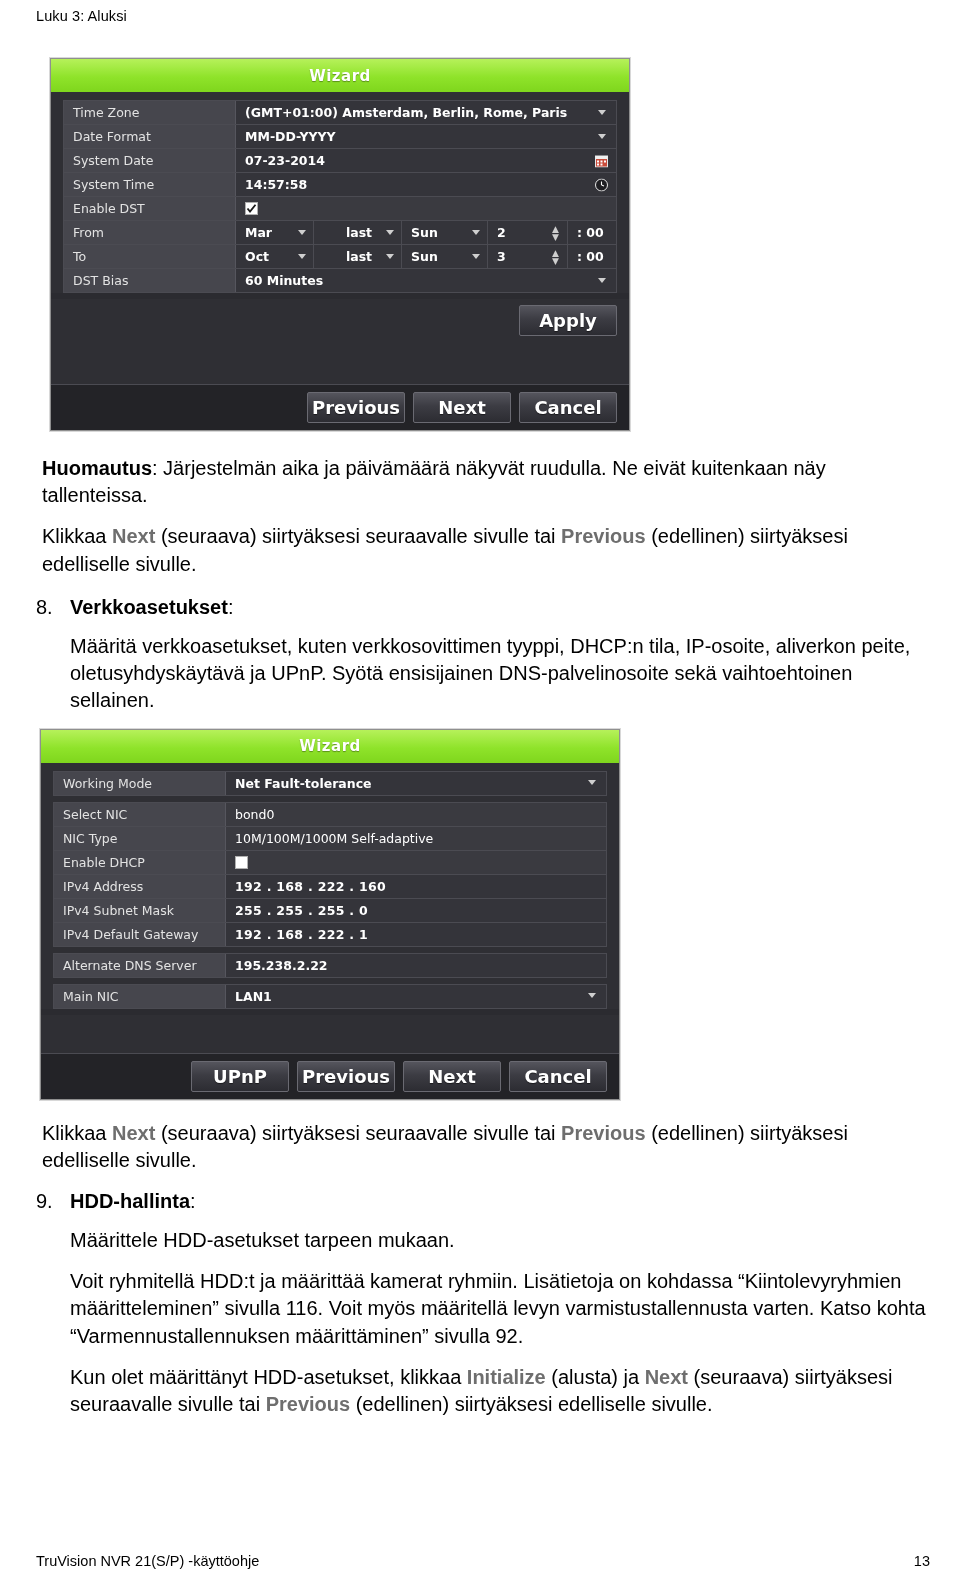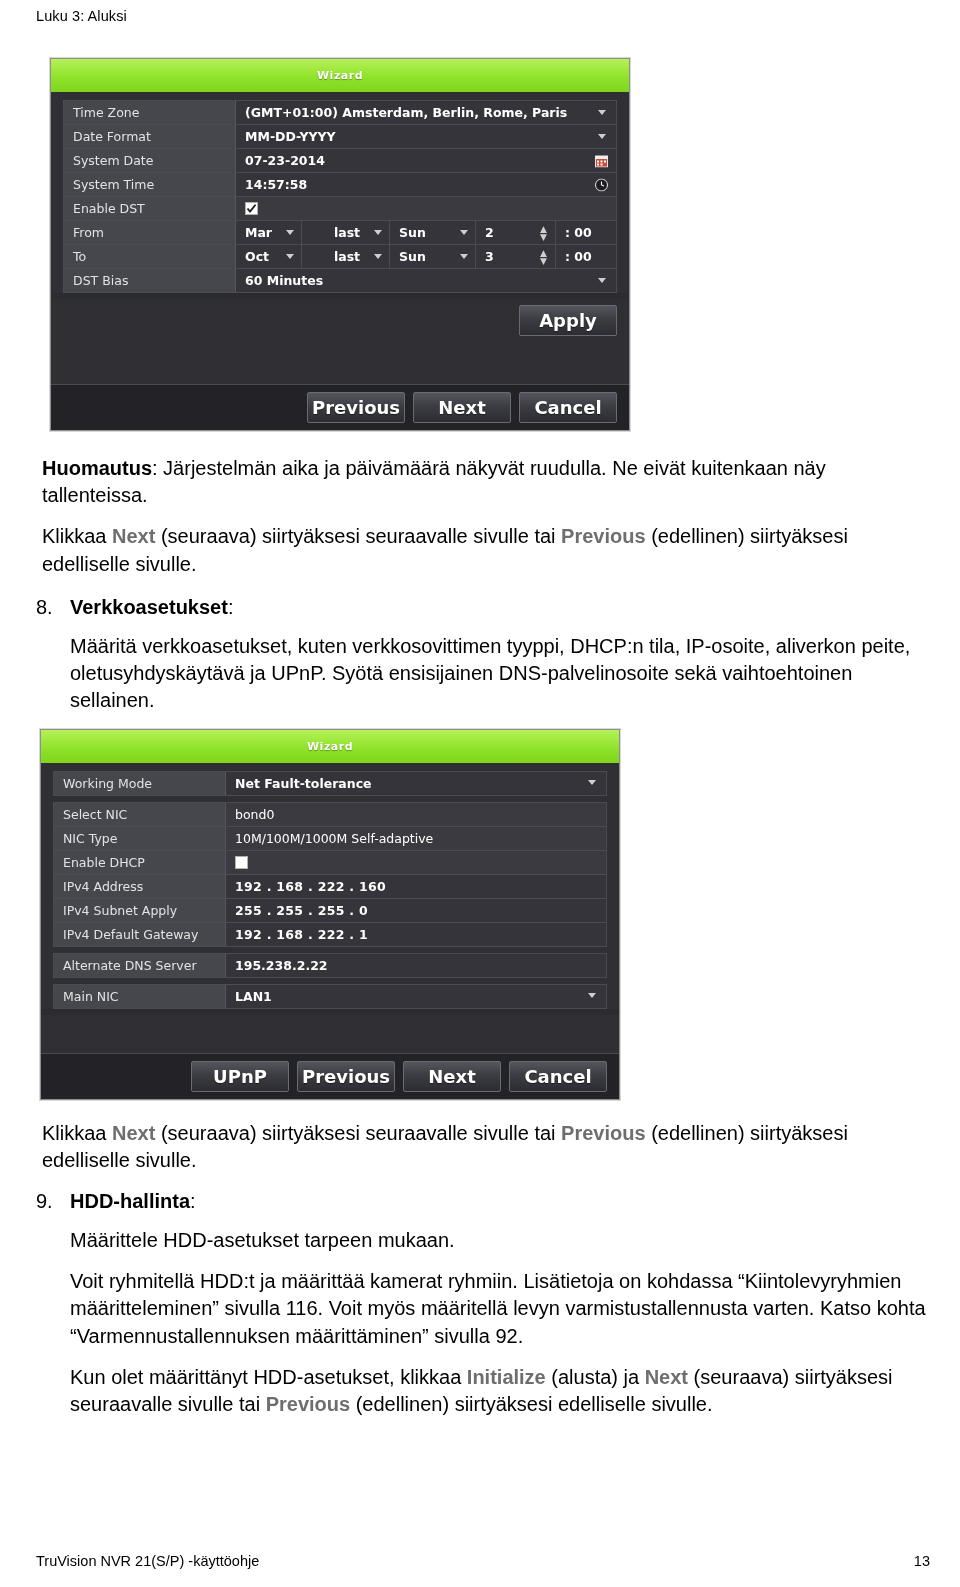--- a/index.html
+++ b/index.html
@@ -75,21 +75,21 @@
     border: 1px solid #8f8f8f;
     box-shadow: 0 0 0 1px #d8d8d8;
     font-family: "DejaVu Sans", sans-serif;
     color: #e9e9e9;
     position: relative;
   }
   .wiz-title {
     height: 33px;
     background: linear-gradient(to bottom, #b6f15a 0%, #8fe32a 55%, #7fd61d 100%);
     color: #ffffff;
-    font-size: 11px;
+    font-size: 15px;
     font-weight: bold;
     display: flex;
     align-items: center;
     justify-content: center;
     text-shadow: 0 1px 1px rgba(0,0,0,.35);
     letter-spacing: .5px;
   }
   .wiz-body {
     padding: 8px 12px 0 12px;
     background: #2f2f34;
@@ -168,21 +168,21 @@
     padding: 0 6px 0 9px;
     font-size: 12.5px;
     font-weight: bold;
     color: #ffffff;
     background: #34343a;
     border-right: 1px solid #4b4b52;
     position: relative;
     box-sizing: border-box;
   }
   .seg .caret { right: 7px; }
-  .seg-mon { width: 66px; text-align: right; }
+  .seg-mon { width: 78px; text-align: right; }
   .seg-wk  { width: 88px; justify-content: center; }
   .seg-day { width: 86px; }
   .seg-hr  { width: 80px; }
   .seg-min { flex: 1 1 auto; border-right: none; }
   .spin {
     position: absolute;
     right: 8px;
     top: 50%;
     transform: translateY(-50%);
     font-size: 9px;
@@ -427,21 +427,21 @@
             <span class="chk"></span>
           </div>
         </div>
         <div class="row">
           <div class="lab">IPv4 Address</div>
           <div class="val ipseg">
             <span>192 . 168 . 222 . 160</span>
           </div>
         </div>
         <div class="row">
-          <div class="lab">IPv4 Subnet Apply</div>
+          <div class="lab">IPv4 Subnet Mask</div>
           <div class="val ipseg">
             <span>255 . 255 . 255 . 0</span>
           </div>
         </div>
         <div class="row">
           <div class="lab">IPv4 Default Gateway</div>
           <div class="val ipseg">
             <span>192 . 168 . 222 . 1</span>
           </div>
         </div>

